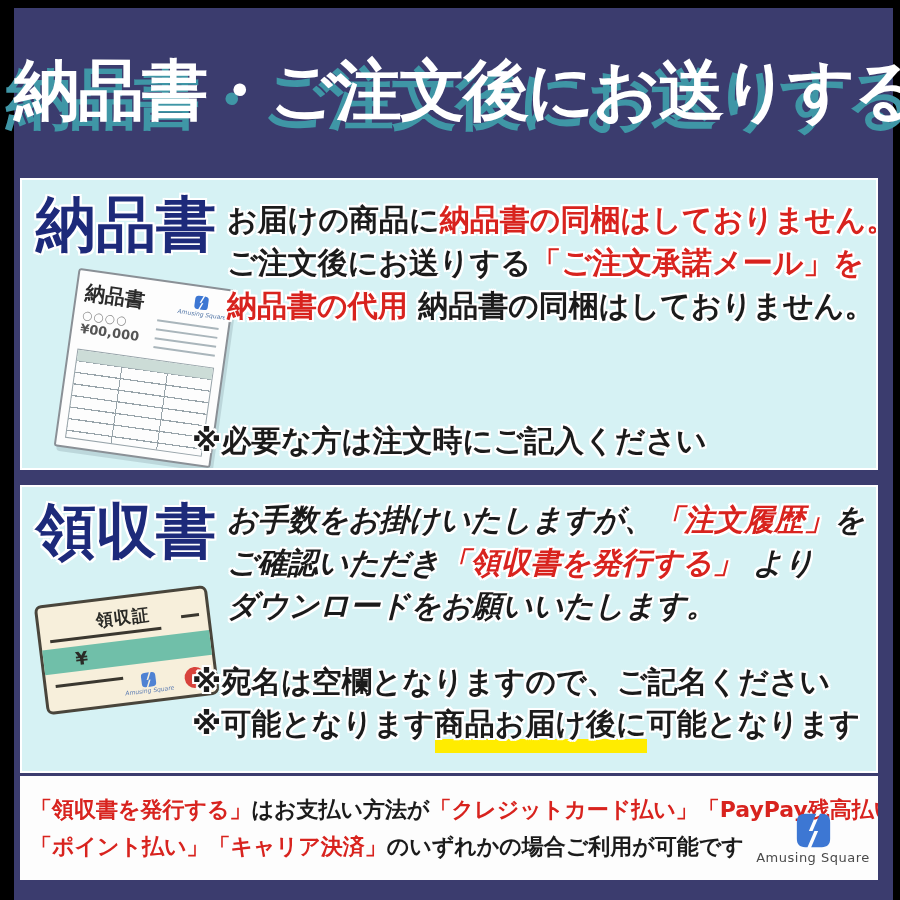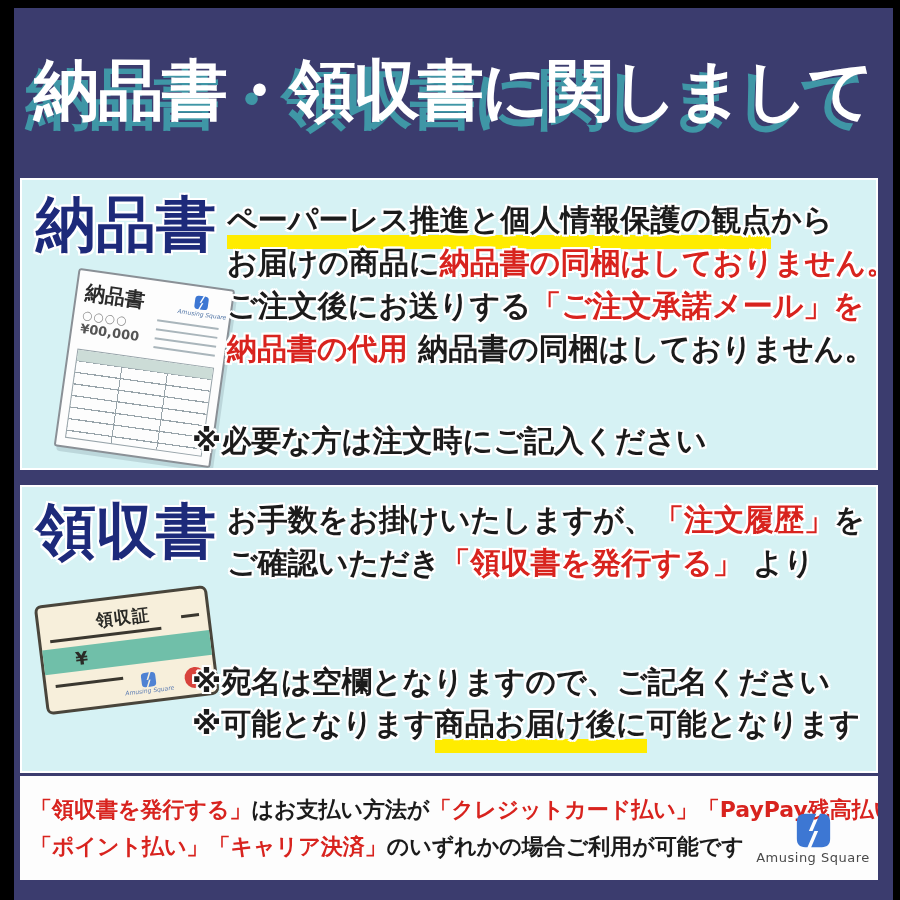--- a/index.html
+++ b/index.html
@@ -18,21 +18,21 @@
   .p1{top:170px;height:292px;}
   .p2{top:477px;height:288px;}
   .p-heading{position:absolute;left:14px;top:14px;font-size:60px;font-weight:800;
          color:#1d2a7a;line-height:1;white-space:nowrap;
          text-shadow:-2px -2px 0 #fff,2px -2px 0 #fff,-2px 2px 0 #fff,2px 2px 0 #fff,
                      0 -2px 0 #fff,0 2px 0 #fff,-2px 0 0 #fff,2px 0 0 #fff;}
   .halo{text-shadow:-2px -2px 0 #fff,2px -2px 0 #fff,-2px 2px 0 #fff,2px 2px 0 #fff,
                     0 -2px 0 #fff,0 2px 0 #fff,-2px 0 0 #fff,2px 0 0 #fff;}
   .tblock{position:absolute;left:205px;font-size:30px;font-weight:700;color:#1b1b1b;
           line-height:43px;white-space:nowrap;}
-  .tb1{top:18px;} .tb2{top:11px;}
+  .tb1{top:18px;} .tb2{top:11px;font-style:italic;}
   .red{color:#d8231e;}
   .hl{padding-bottom:12px;background:linear-gradient(to top,#ffec00 14px,rgba(0,0,0,0) 14px);}
   .note{position:absolute;left:170px;font-size:30px;font-weight:700;color:#1b1b1b;
         line-height:30px;white-space:nowrap;}
   .p1 .note{top:218px;margin-top:28px;}
   .n1{top:180px;} .n2{top:222px;}
 
   
   .doc-wrap{position:absolute;left:32px;top:98px;width:180px;height:186px;
             transform:rotate(8deg);}
@@ -81,21 +81,21 @@
   .brand{position:absolute;right:6px;top:36px;width:118px;text-align:center;}
   .brand-icon{width:37px;height:37px;display:block;margin:0 auto;}
   .brand-text{font-size:13px;color:#4a4a4a;margin-top:1px;letter-spacing:.5px;}
   .as-icon{display:inline-block;vertical-align:top;}
 </style>
 </head>
 <body>
 
 <div class="canvas">
 
-  <h1 class="title">納品書・領収書に関しまして</h1>
+  <h1 class="title">納品書・ご注文後にお送りする</h1>
 
   <section class="panel p1">
     <div class="p-heading">納品書</div>
 
     <div class="doc-wrap">
       <div class="doc">
         <div class="doc-head">
           <span class="doc-title">納品書</span>
           <span class="doc-logo">
             <svg class="as-icon" viewBox="0 0 40 40" aria-hidden="true">
@@ -111,21 +111,20 @@
             <i></i>
             <i></i>
             <i></i>
             <i></i>
           </div>
         <div class="doc-table"></div>
       </div>
     </div>
 
     <div class="tblock tb1 halo">
-      <div class="t-line"><span class="hl">ペーパーレス推進と個人情報保護の観点</span><span>から</span></div>
       <div class="t-line"><span>お届けの商品に</span><span class="red">納品書の同梱はしておりません。</span></div>
       <div class="t-line"><span>ご注文後にお送りする</span><span class="red">「ご注文承諾メール」を</span></div>
       <div class="t-line"><span class="red">納品書の代用</span><span> 納品書の同梱はしておりません。</span></div>
     </div>
     <div class="note halo">※必要な方は注文時にご記入ください</div>
   </section>
 
   <section class="panel p2">
     <div class="p-heading">領収書</div>
 
@@ -145,20 +144,21 @@
           </svg>
           <span class="r-brand">Amusing Square</span>
         </span>
         <i class="r-stamp"></i>
       </div>
     </div>
 
     <div class="tblock tb2 halo">
       <div class="t-line"><span>お手数をお掛けいたしますが、</span><span class="red">「注文履歴」</span><span>を</span></div>
       <div class="t-line"><span>ご確認いただき</span><span class="red">「領収書を発行する」</span><span> より</span></div>
+      <div class="t-line"><span>ダウンロードをお願いいたします。</span></div>
     </div>
     <div class="note n1 halo">※宛名は空欄となりますので、ご記名ください</div>
     <div class="note n2 halo"><span>※可能となります</span><span class="hl">商品お届け後に</span><span>可能となります</span></div>
   </section>
 
   <section class="footer">
     <div class="f-text">
       <div class="f-line"><span class="red">「領収書を発行する」</span><span>はお支払い方法が</span><span class="red">「クレジットカード払い」「PayPay残高払い」</span></div>
       <div class="f-line"><span class="red">「ポイント払い」「キャリア決済」</span><span>のいずれかの場合ご利用が可能です</span></div>
     </div>

